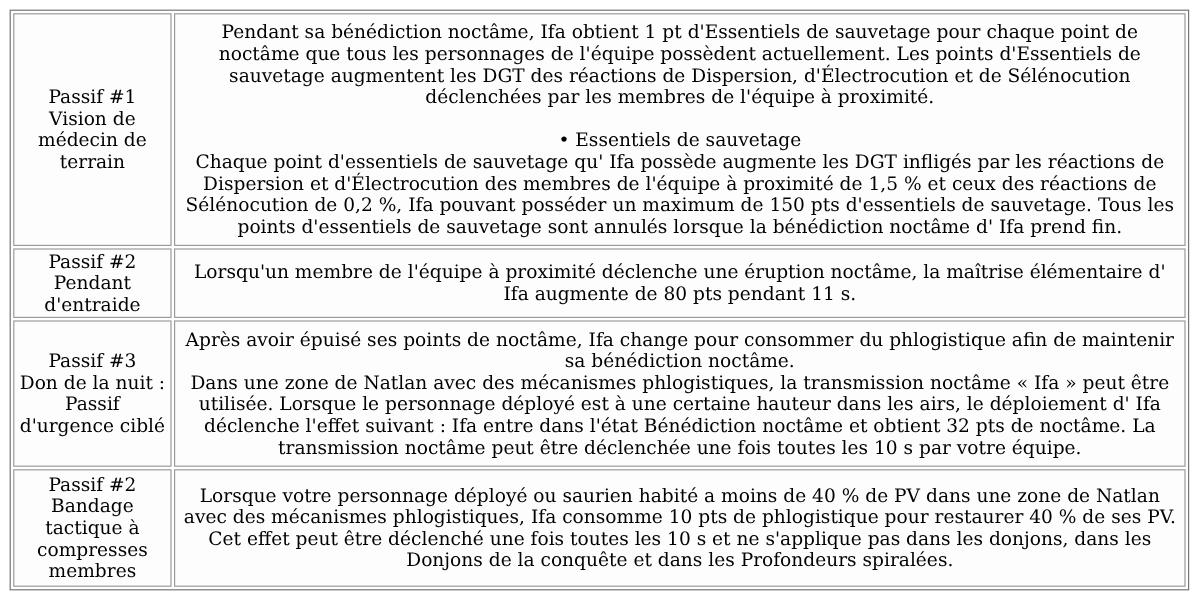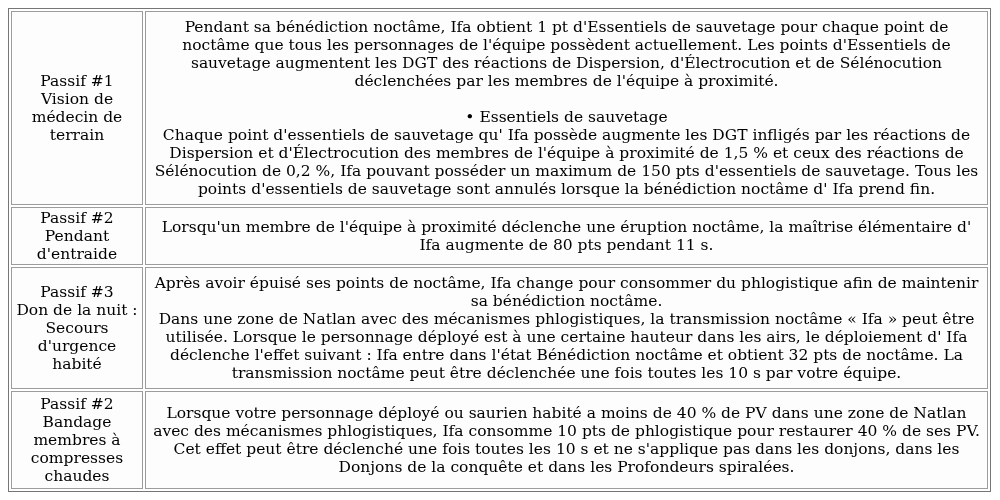--- a/index.html
+++ b/index.html
@@ -79,31 +79,31 @@
           <span>Passif #2</span><br>
           <span class="passive-name">Pendant d'entraide</span>
         </td>
         <td class="desc-cell">
           <p>Lorsqu'un membre de l'équipe à proximité déclenche une éruption noctâme, la maîtrise élémentaire d' Ifa augmente de 80 pts pendant 11 s.</p>
         </td>
       </tr>
       <tr class="r3">
         <td class="label-cell">
           <span>Passif #3</span><br>
-          <span class="passive-name">Don de la nuit : Secours d'urgence habité</span>
+          <span class="passive-name">Don de la nuit : Passif d'urgence ciblé</span>
         </td>
         <td class="desc-cell">
           <p>Après avoir épuisé ses points de noctâme, Ifa change pour consommer du phlogistique afin de maintenir sa bénédiction noctâme.</p>
           <p>Dans une zone de Natlan avec des mécanismes phlogistiques, la transmission noctâme « Ifa » peut être utilisée. Lorsque le personnage déployé est à une certaine hauteur dans les airs, le déploiement d' Ifa déclenche l'effet suivant : Ifa entre dans l'état Bénédiction noctâme et obtient 32 pts de noctâme. La transmission noctâme peut être déclenchée une fois toutes les 10 s par votre équipe.</p>
         </td>
       </tr>
       <tr class="r4">
         <td class="label-cell">
           <span>Passif #2</span><br>
-          <span class="passive-name">Bandage membres à compresses chaudes</span>
+          <span class="passive-name">Bandage tactique à compresses membres</span>
         </td>
         <td class="desc-cell">
           <p>Lorsque votre personnage déployé ou saurien habité a moins de 40 % de PV dans une zone de Natlan avec des mécanismes phlogistiques, Ifa consomme 10 pts de phlogistique pour restaurer 40 % de ses PV. Cet effet peut être déclenché une fois toutes les 10 s et ne s'applique pas dans les donjons, dans les Donjons de la conquête et dans les Profondeurs spiralées.</p>
         </td>
       </tr>
     </tbody>
   </table>
 </div>
 
 </body></html>

